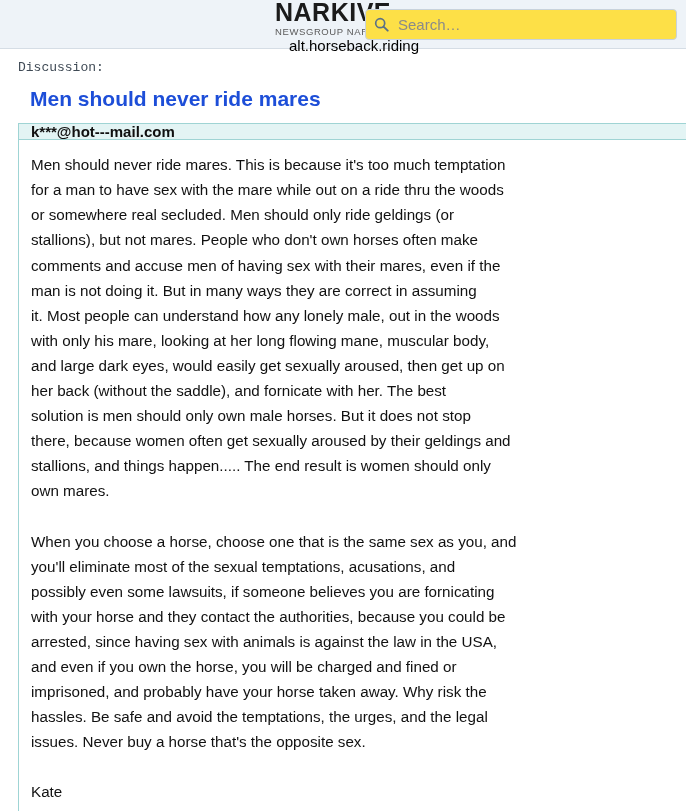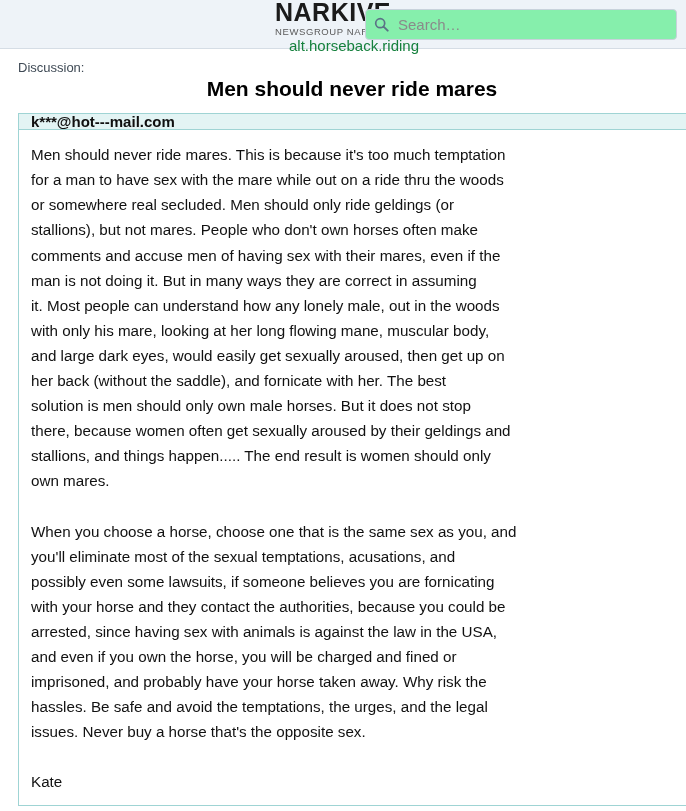--- a/index.html
+++ b/index.html
@@ -38,31 +38,31 @@
   }
   .brand-sub {
     font-size: 9.5px;
     letter-spacing: 0.6px;
     color: #5a5a5a;
     display: block;
     margin-top: 2px;
   }
   .group-name {
     font-size: 15px;
-    color: #15803d;
+    color: #000000;
     margin-left: 22px;
     white-space: nowrap;
   }
   .search-wrap {
     position: absolute;
     left: 365px;
     top: 9px;
     width: 312px;
     height: 31px;
-    background: #86efac;
+    background: #fde047;
     border: 1px solid #c8d2db;
     border-radius: 4px;
     display: flex;
     align-items: center;
     padding: 0 8px;
   }
   .search-icon {
     width: 15px;
     height: 15px;
     flex: 0 0 auto;
@@ -82,28 +82,28 @@
   .search-input::placeholder { color: #8a8a8a; }
 
   
   .disc-block {
     padding: 11px 0 0 18px;
   }
   .disc-label {
     font-size: 13px;
     color: #3f4a55;
     margin: 0 0 2px 0;
+    font-family: Liberation Mono, monospace;
   }
   .disc-title {
     font-size: 21px;
     font-weight: bold;
-    color: #000000;
-    margin: 2px;
+    color: #1d4ed8;
+    margin: 12px;
     line-height: 1.15;
-    text-align: center;
   }
 
   
   .post {
     margin: 12px 0 0 18px;
     border: 1px solid #9fd4d4;
     border-right: 0;
     background: #ffffff;
   }
   .post-head {

